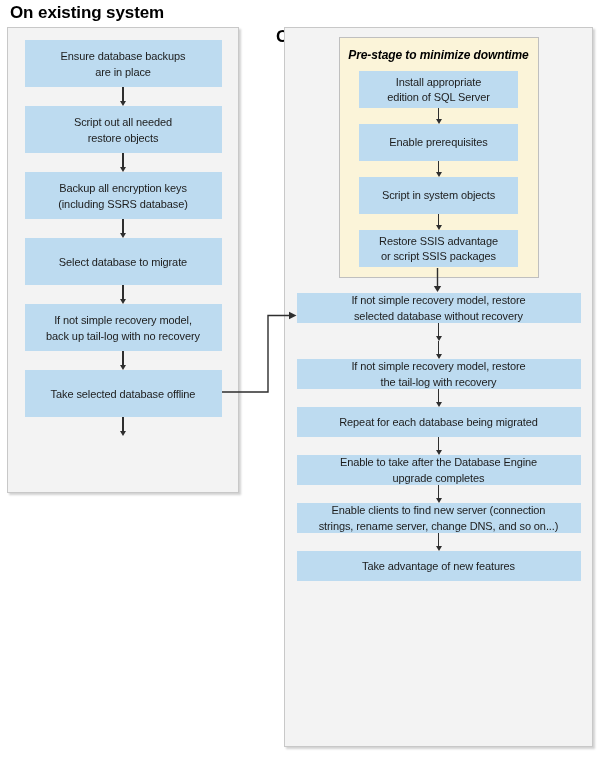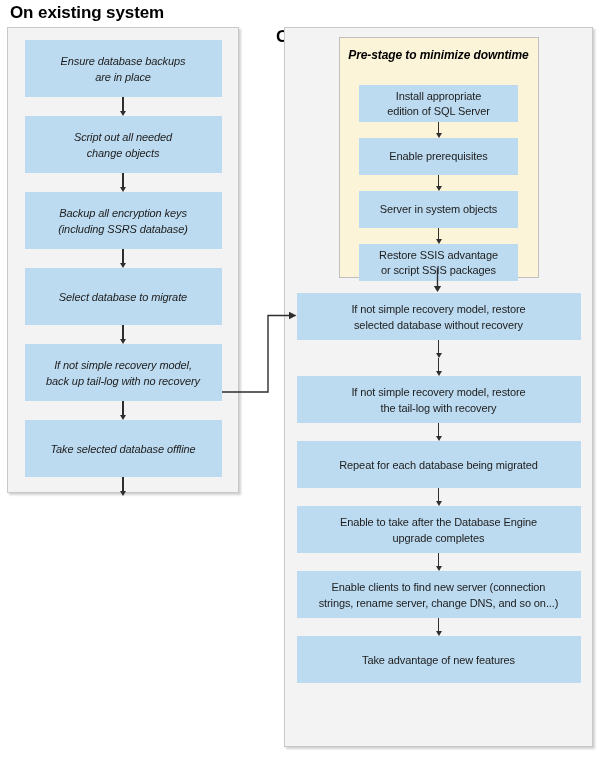--- a/index.html
+++ b/index.html
@@ -55,22 +55,22 @@
     font-size: 11px;
     line-height: 16px;
     letter-spacing: -0.1px;
     text-align: center;
     white-space: pre-line;
     display: flex;
     align-items: center;
     justify-content: center;
     flex: none;
   }
-  .box-left  { width: 197px; height: 57px; font-style: italic; }
-  .box-wide  { width: 284px; height: 47px; }
+  .box-left  { width: 197px; height: 47px; }
+  .box-wide  { width: 284px; height: 30px; }
   .box-inner { width: 159px; height: 37px; line-height: 15px; }
   .varrow {
     display: flex;
     flex-direction: column;
     align-items: center;
     flex: none;
     width: 9px;
   }
   .varrow-19 { height: 19px; }
   .varrow-18 { height: 18px; }
@@ -91,21 +91,21 @@
     padding-top: 9px;
     flex: none;
   }
   #prestage-title {
     font-size: 12px;
     font-weight: 700;
     font-style: italic;
     color: var(--title-text);
     text-align: center;
     line-height: 16px;
-    margin-bottom: 22px;
+    margin-bottom: 8px;
     letter-spacing: -0.1px;
   }
   #prestage-exit-spacer { height: 15px; flex: none; }
   #overlay {
     position: absolute;
     left: 0; top: 0;
     width: 600px; height: 759px;
     pointer-events: none;
   }
   #overlay .edge { stroke: var(--arrow); stroke-width: 1.4; fill: none; }
@@ -121,21 +121,21 @@
 
   <div id="panel-left" class="panel">
     <div class="flow">
       <div class="box box-left">Ensure database backups
 are in place</div>
       <div class="varrow varrow-19">
           <i class="shaft"></i>
           <i class="head"></i>
         </div>
       <div class="box box-left">Script out all needed
-change objects</div>
+restore objects</div>
       <div class="varrow varrow-19">
           <i class="shaft"></i>
           <i class="head"></i>
         </div>
       <div class="box box-left">Backup all encryption keys
 (including SSRS database)</div>
       <div class="varrow varrow-19">
           <i class="shaft"></i>
           <i class="head"></i>
         </div>
@@ -168,21 +168,21 @@
 edition of SQL Server</div>
           <div class="varrow varrow-16">
               <i class="shaft"></i>
               <i class="head"></i>
             </div>
           <div class="box box-inner">Enable prerequisites</div>
           <div class="varrow varrow-16">
               <i class="shaft"></i>
               <i class="head"></i>
             </div>
-          <div class="box box-inner">Server in system objects</div>
+          <div class="box box-inner">Script in system objects</div>
           <div class="varrow varrow-16">
               <i class="shaft"></i>
               <i class="head"></i>
             </div>
           <div class="box box-inner">Restore SSIS advantage
 or script SSIS packages</div>
         </div>
       </div>
 
       <div id="prestage-exit-spacer"></div>

